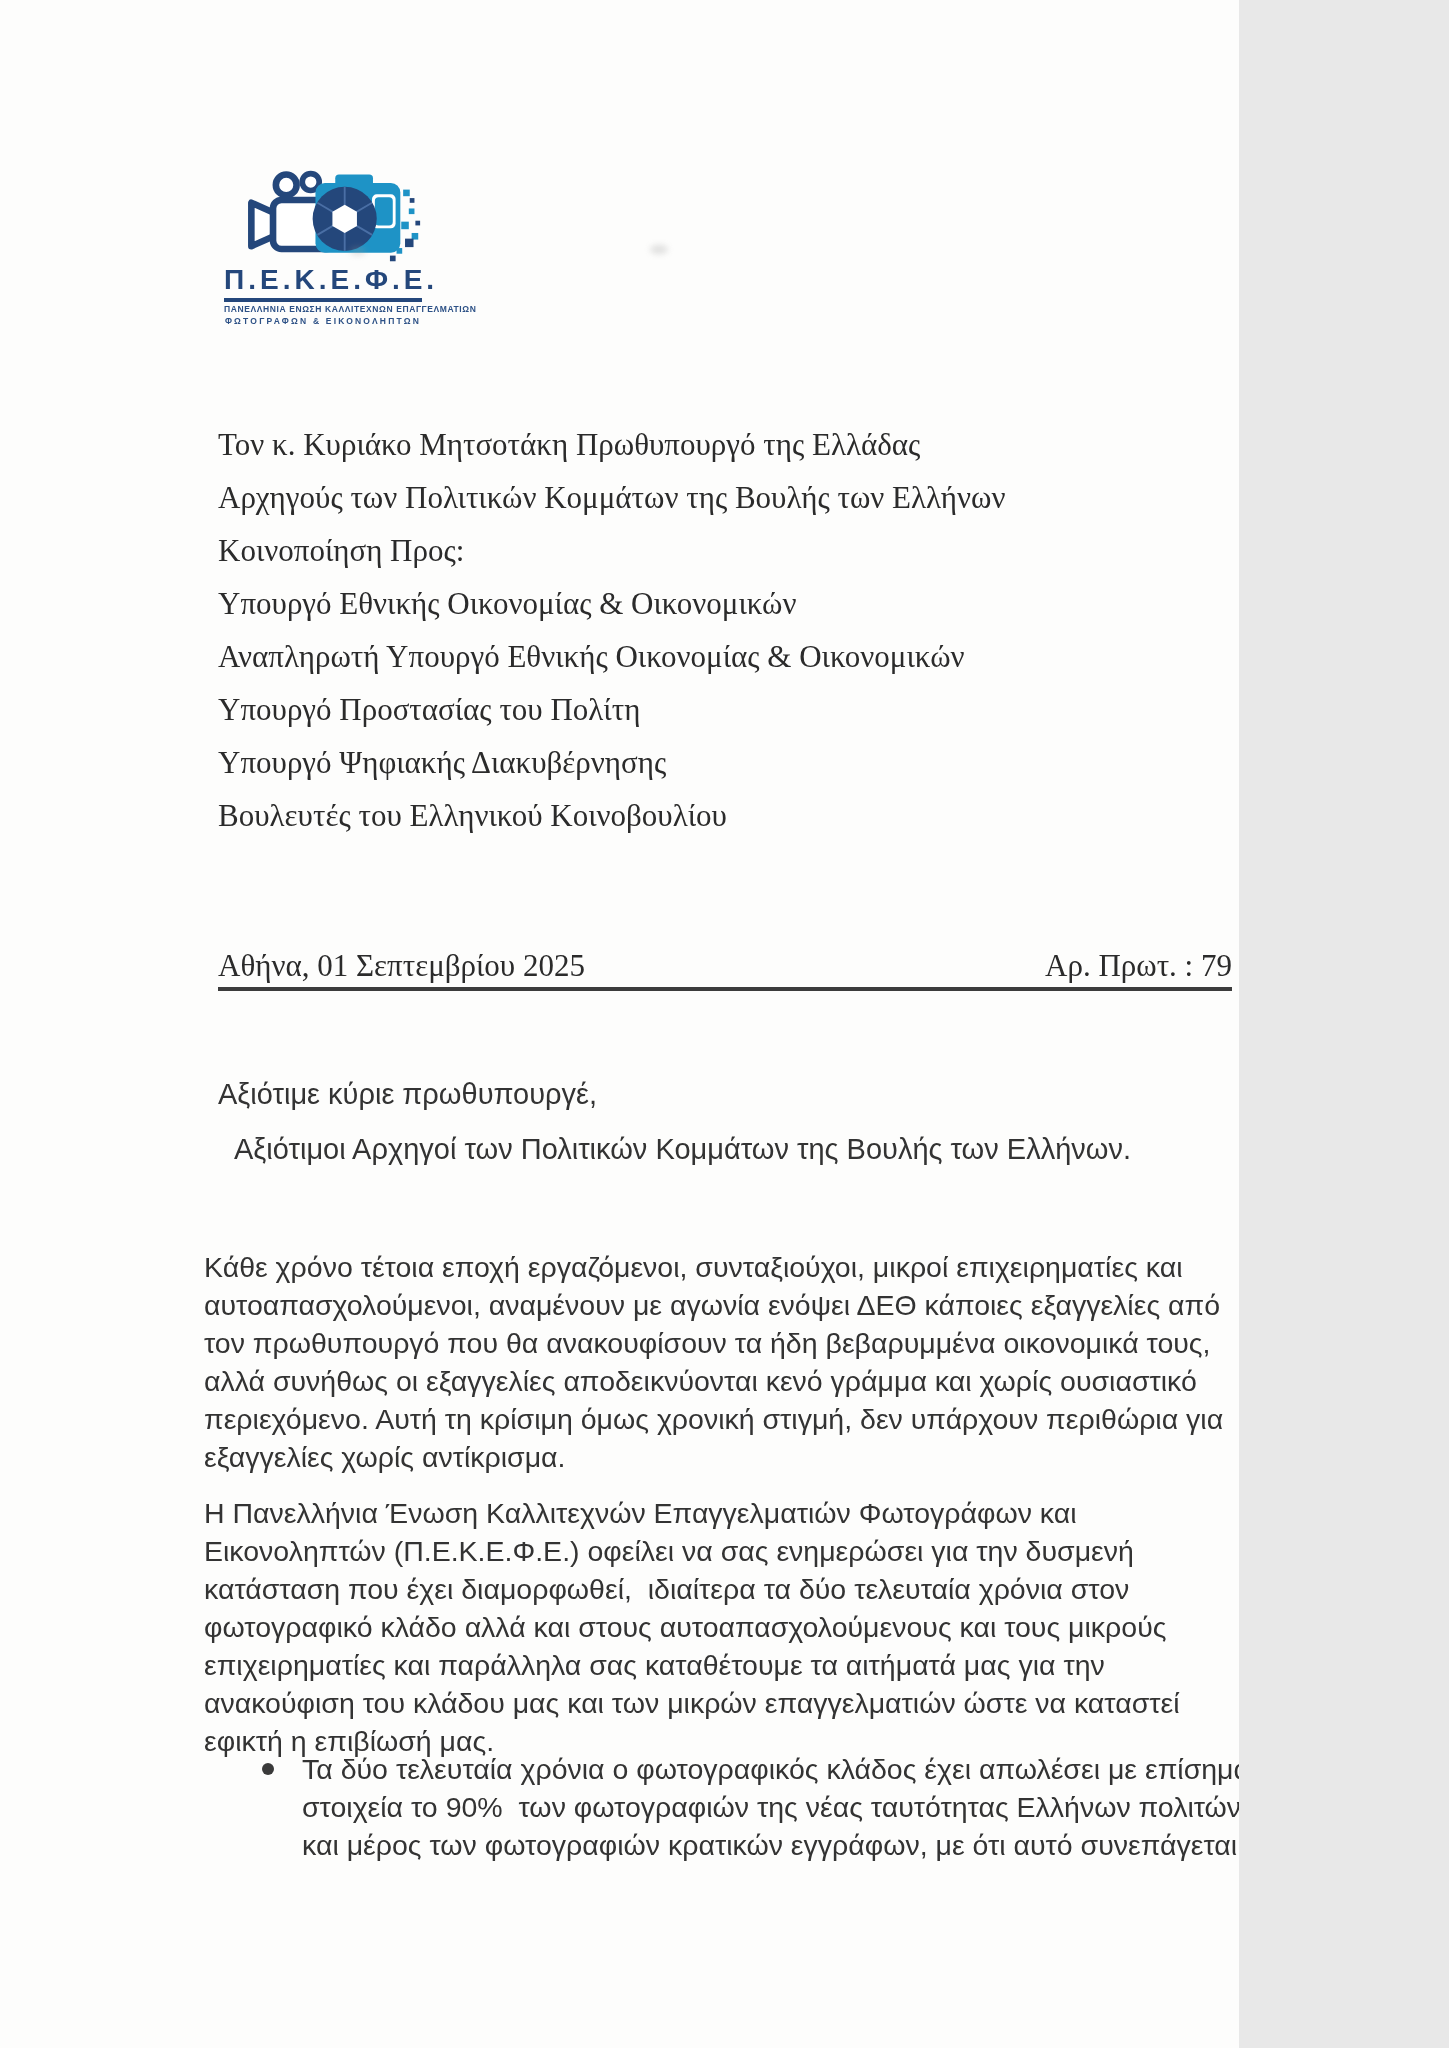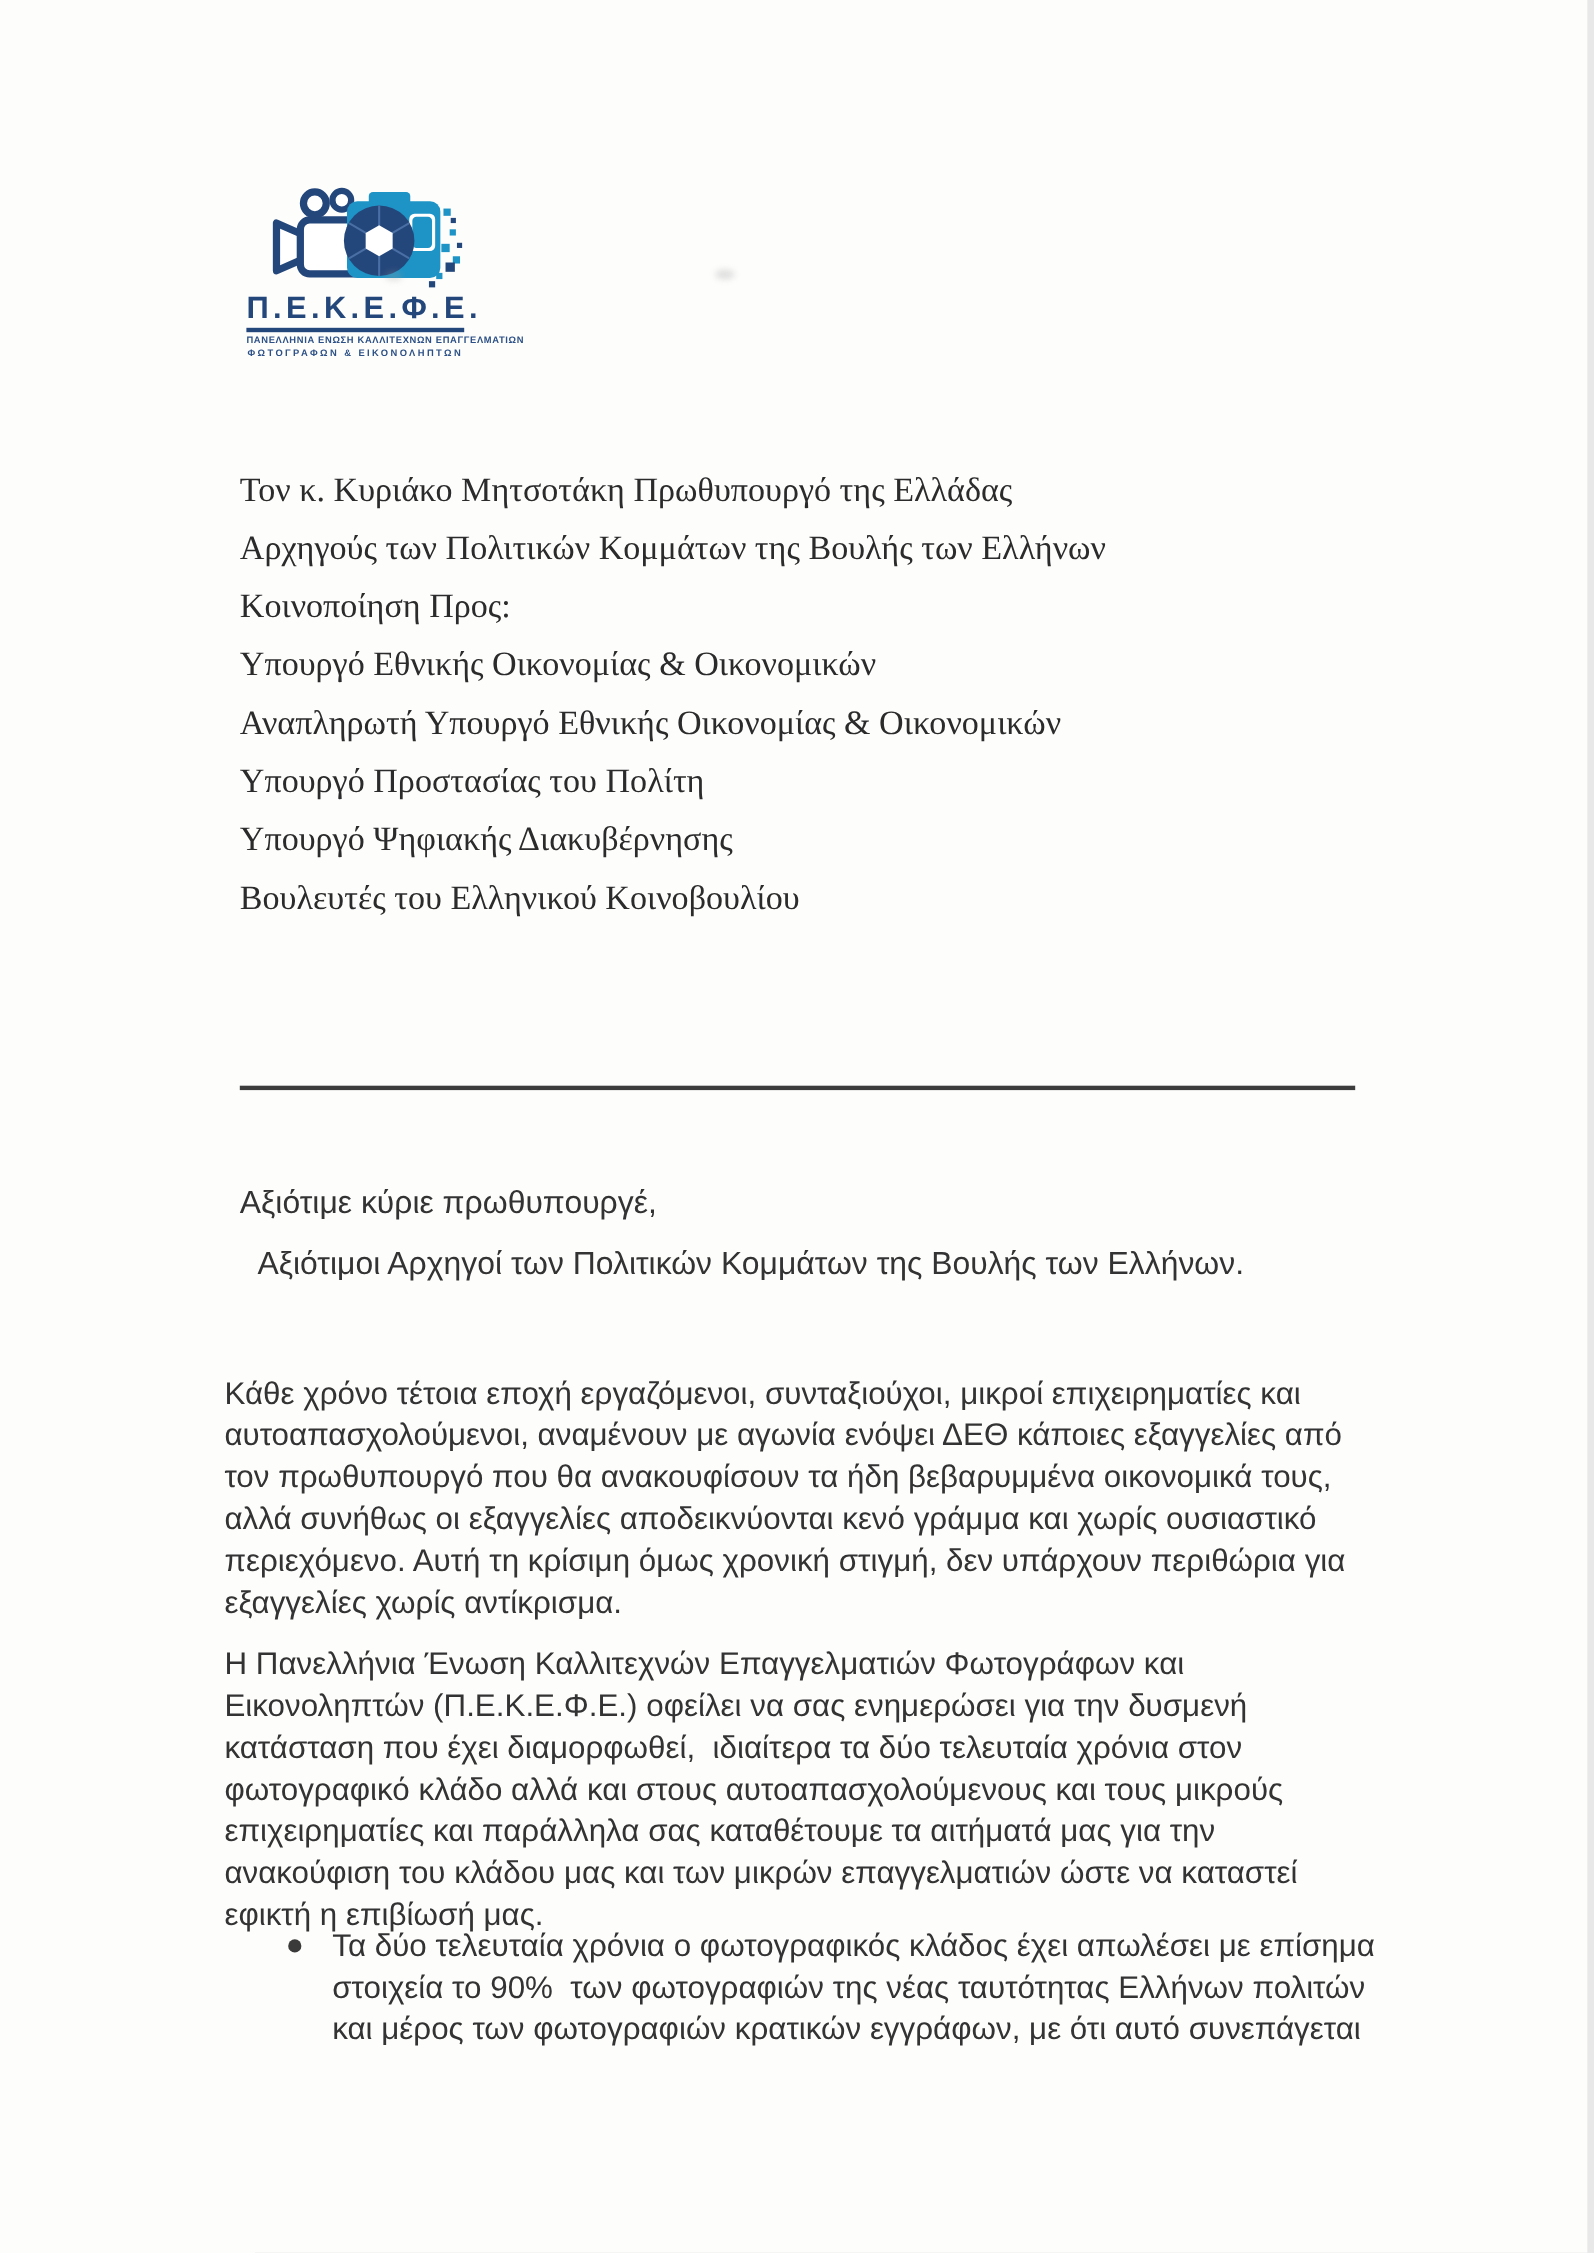--- a/index.html
+++ b/index.html
@@ -1,18 +1,18 @@
 <!DOCTYPE html>
 <html lang="el"><head>
 <meta charset="utf-8">
 <style>
   html, body { margin: 0; padding: 0; background: #e8e8e8; }
   .page {
     position: relative;
-    width: 1443px;
+    width: 1239px;
     height: 2048px;
     background: #fdfdfc;
     overflow: hidden;
     font-family: "Liberation Sans", sans-serif;
   }
 
   
   .logo-block { position: absolute; left: 224px; top: 168px; width: 198px; }
   .logo-art { display: block; width: 198px; height: 96px; }
   .logo-acronym {
@@ -132,20 +132,24 @@
     <div class="recipient-line">Τον κ. Κυριάκο Μητσοτάκη Πρωθυπουργό της Ελλάδας</div>
     <div class="recipient-line">Αρχηγούς των Πολιτικών Κομμάτων της Βουλής των Ελλήνων</div>
     <div class="recipient-line">Κοινοποίηση Προς:</div>
     <div class="recipient-line">Υπουργό Εθνικής Οικονομίας &amp; Οικονομικών</div>
     <div class="recipient-line">Αναπληρωτή Υπουργό Εθνικής Οικονομίας &amp; Οικονομικών</div>
     <div class="recipient-line">Υπουργό Προστασίας του Πολίτη</div>
     <div class="recipient-line">Υπουργό Ψηφιακής Διακυβέρνησης</div>
     <div class="recipient-line">Βουλευτές του Ελληνικού Κοινοβουλίου</div>
   </div>
 
+  <div class="dateline serif-text">
+    <span>Αθήνα, 01 Σεπτεμβρίου 2025</span>
+    <span>Αρ. Πρωτ. : 79</span>
+  </div>
   <div class="date-rule"></div>
 
   <div class="salutation-1 sans-text">Αξιότιμε κύριε πρωθυπουργέ,</div>
   <div class="salutation-2 sans-text">Αξιότιμοι Αρχηγοί των Πολιτικών Κομμάτων της Βουλής των Ελλήνων.</div>
 
   <div class="para para-1 sans-text">Κάθε χρόνο τέτοια εποχή εργαζόμενοι, συνταξιούχοι, μικροί επιχειρηματίες και αυτοαπασχολούμενοι, αναμένουν με αγωνία ενόψει ΔΕΘ κάποιες εξαγγελίες από τον πρωθυπουργό που θα ανακουφίσουν τα ήδη βεβαρυμμένα οικονομικά τους, αλλά συνήθως οι εξαγγελίες αποδεικνύονται κενό γράμμα και χωρίς ουσιαστικό περιεχόμενο. Αυτή τη κρίσιμη όμως χρονική στιγμή, δεν υπάρχουν περιθώρια για εξαγγελίες χωρίς αντίκρισμα.</div>
   <div class="para para-2 sans-text">Η Πανελλήνια Ένωση Καλλιτεχνών Επαγγελματιών Φωτογράφων και Εικονοληπτών (Π.Ε.Κ.Ε.Φ.Ε.) οφείλει να σας ενημερώσει για την δυσμενή κατάσταση που έχει διαμορφωθεί,  ιδιαίτερα τα δύο τελευταία χρόνια στον φωτογραφικό κλάδο αλλά και στους αυτοαπασχολούμενους και τους μικρούς επιχειρηματίες και παράλληλα σας καταθέτουμε τα αιτήματά μας για την ανακούφιση του κλάδου μας και των μικρών επαγγελματιών ώστε να καταστεί εφικτή η επιβίωσή μας.</div>
 
   <div class="bullet-item">
     <span class="bullet-dot"></span>

